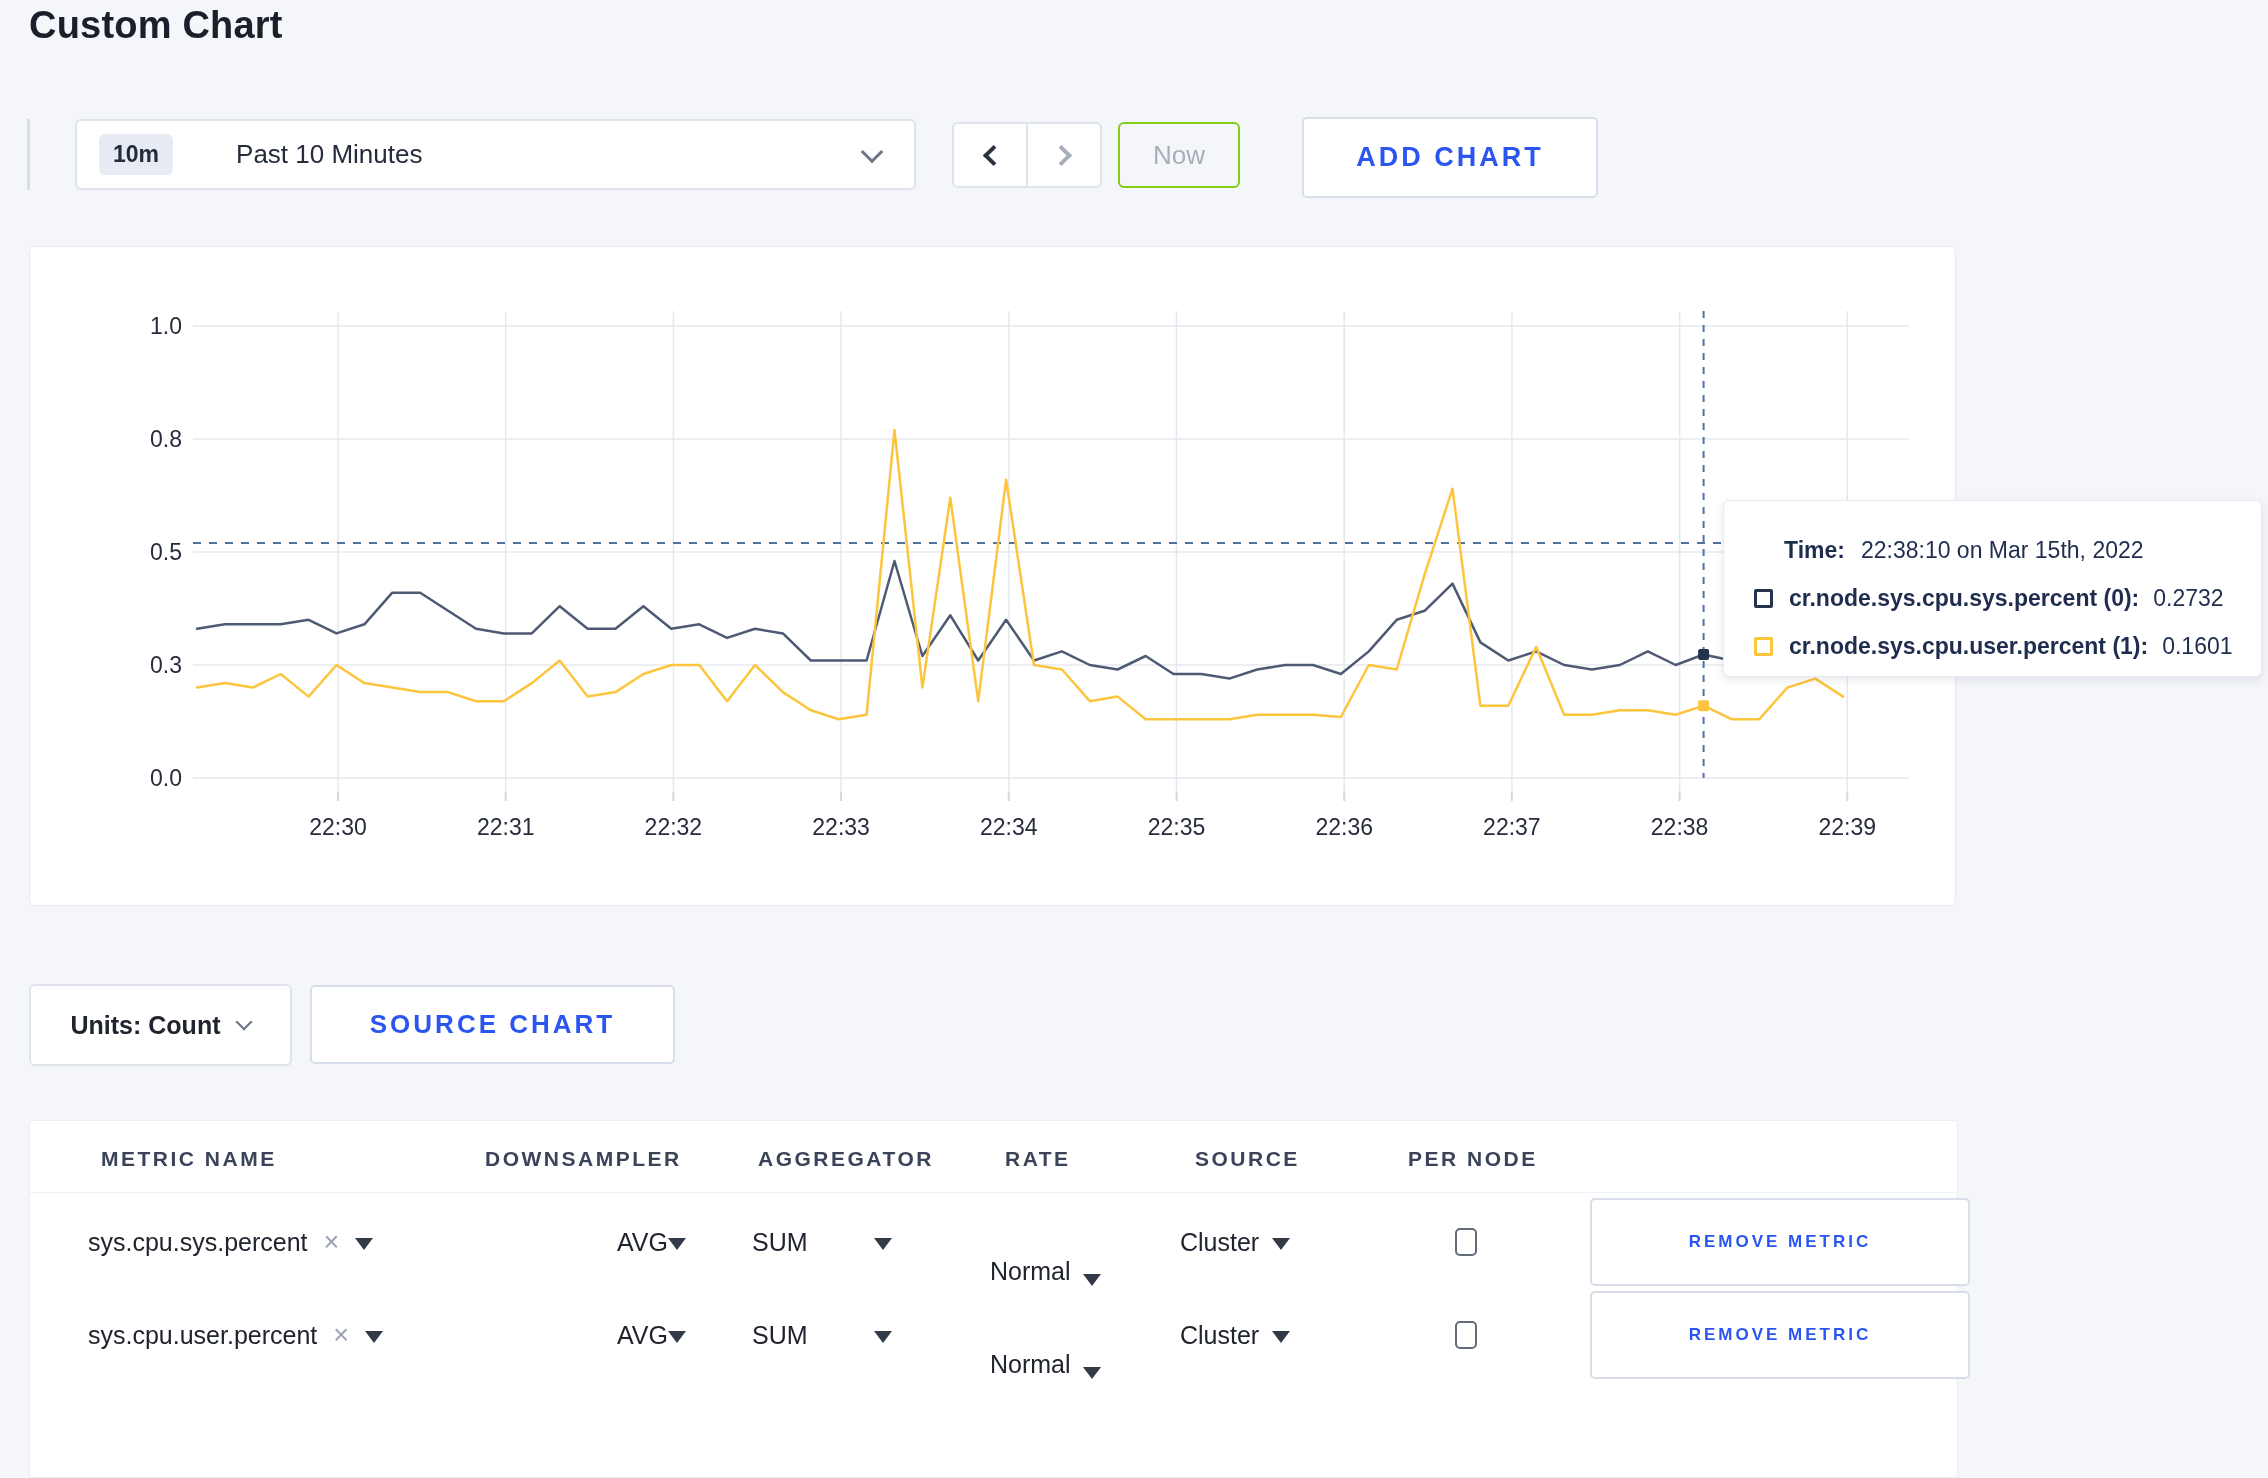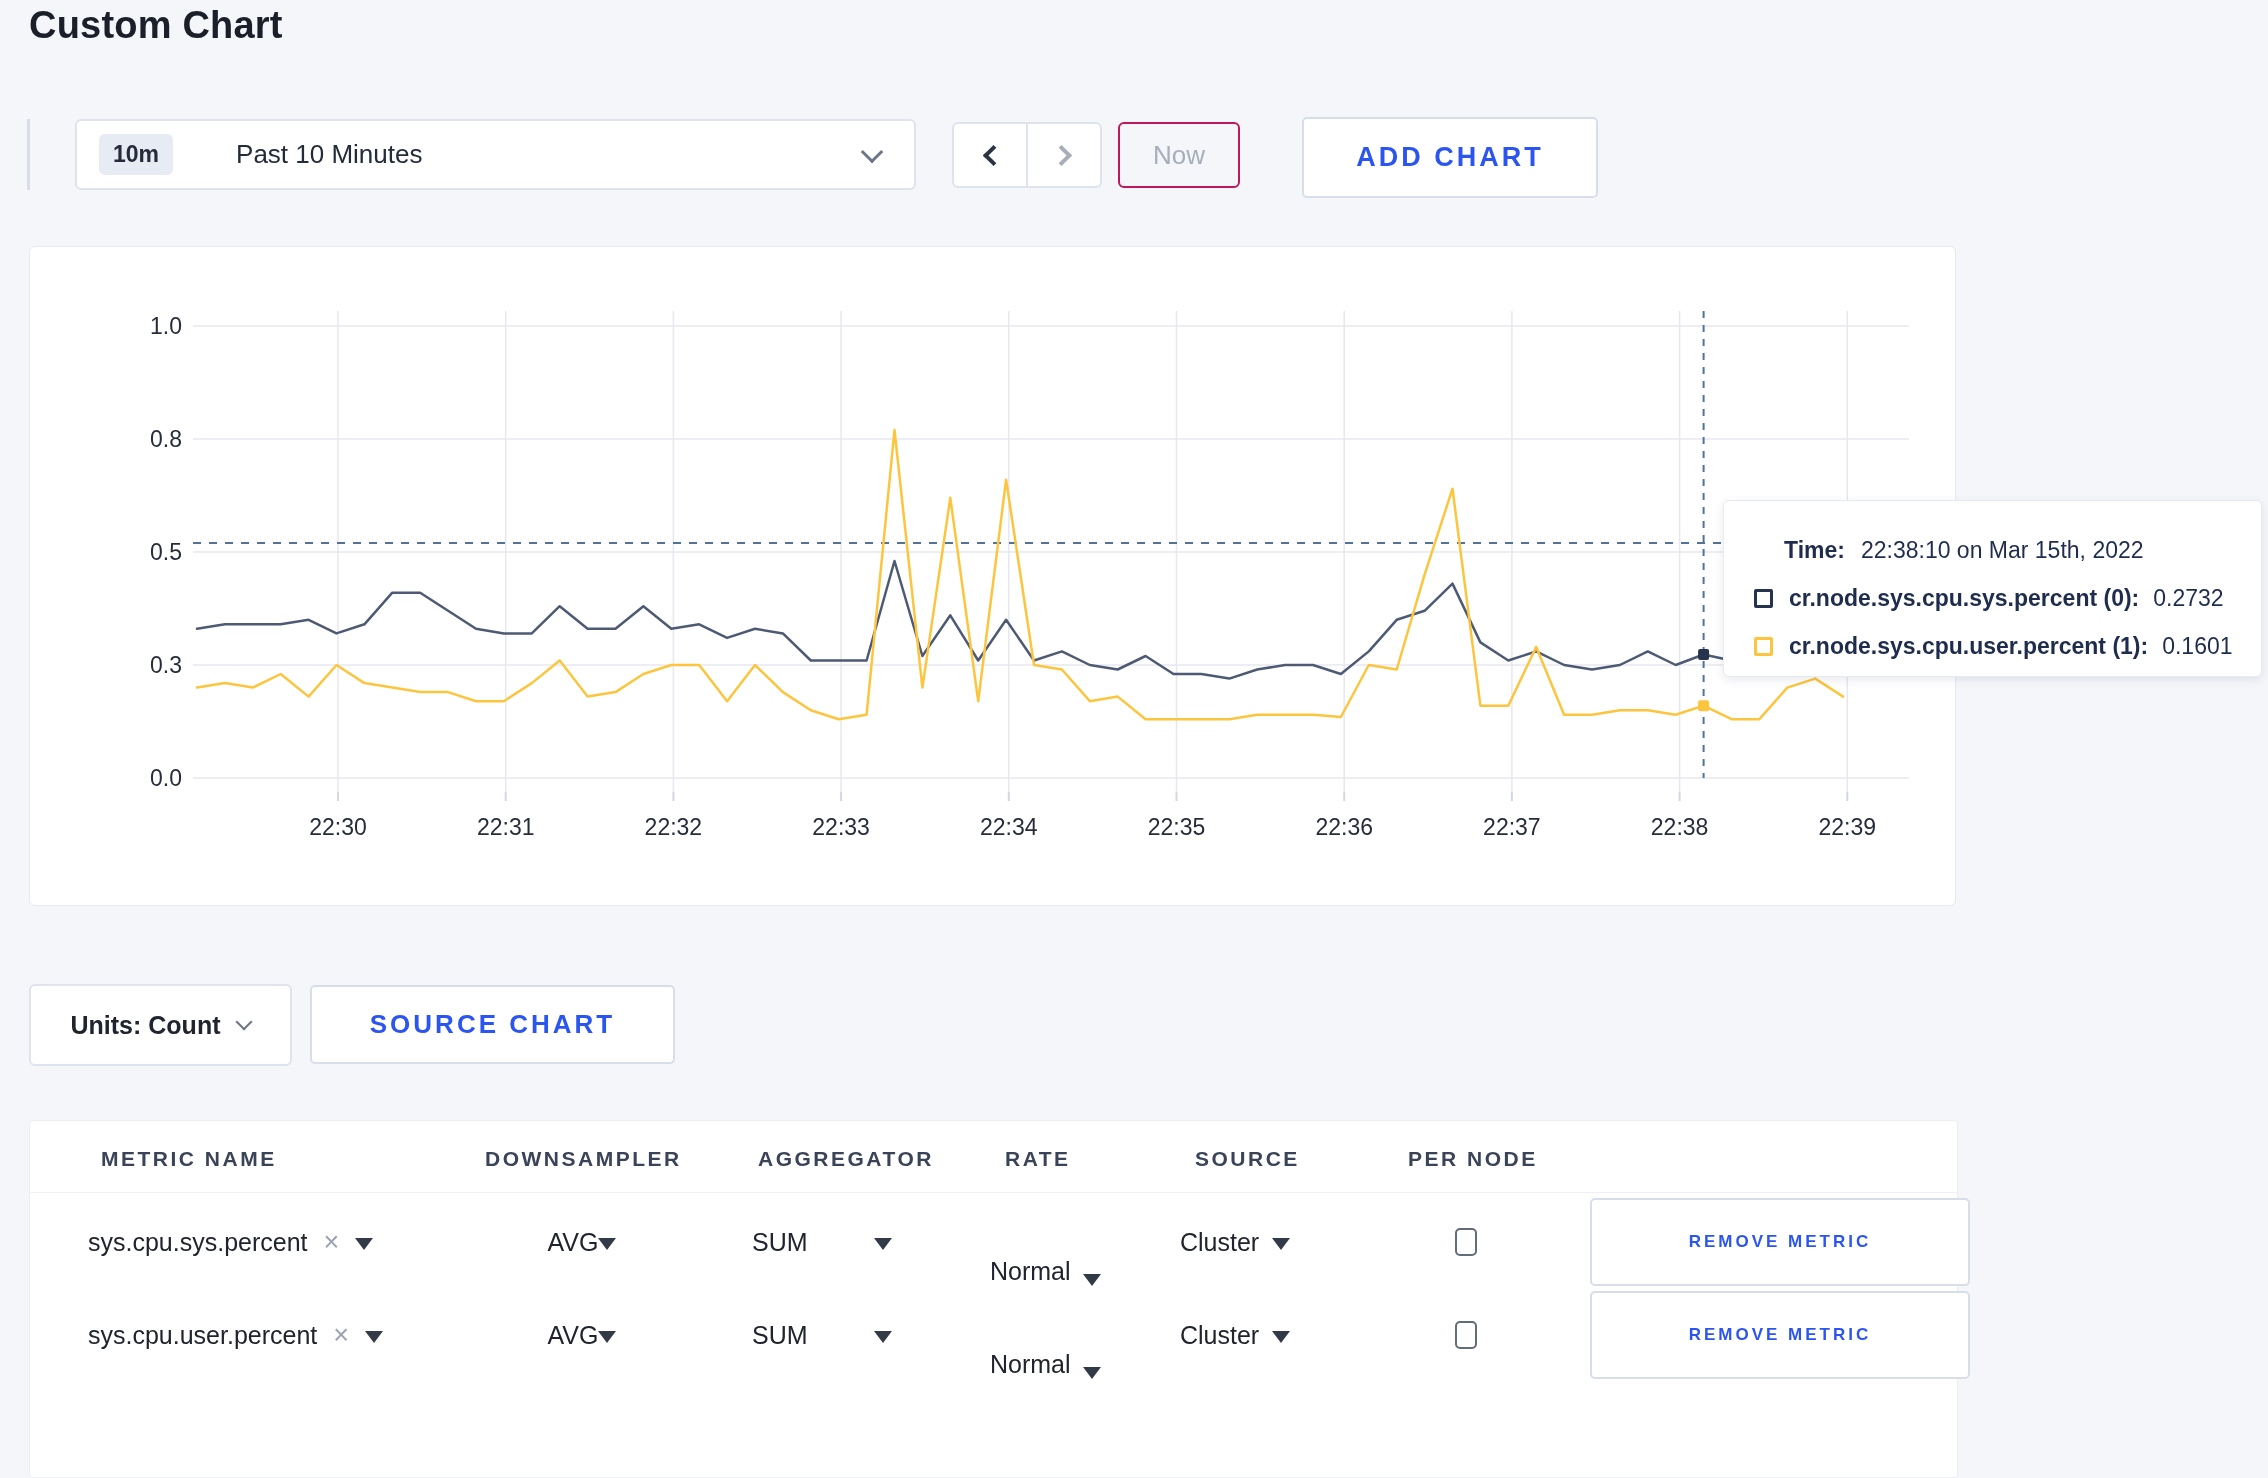--- a/index.html
+++ b/index.html
@@ -19,21 +19,21 @@
   .tr-label { margin-left:30px; font-size:26px; color:#242b3a; }
   .chev { width:16px; height:16px; border-right:3px solid #6d7688; border-bottom:3px solid #6d7688; transform:rotate(45deg); }
   .tr-chev { margin-left:auto; margin-right:34px; margin-top:-6px; }
 
   .arrows { left:952px; top:122px; width:150px; height:66px; background:#fff; border:2px solid #dfe3ec; border-radius:6px; display:flex; }
   .arrow-btn { flex:1; display:flex; align-items:center; justify-content:center; cursor:pointer; }
   .arrow-btn + .arrow-btn { border-left:2px solid #dfe3ec; }
   .chev-l { width:15px; height:15px; border-left:4px solid #2b3342; border-bottom:4px solid #2b3342; transform:rotate(45deg); margin-left:6px; }
   .chev-r { width:15px; height:15px; border-right:4px solid #a7aeba; border-top:4px solid #a7aeba; transform:rotate(45deg); margin-right:6px; }
 
-  .now-btn { left:1118px; top:122px; width:122px; height:66px; border:2px solid #be185d; border-radius:6px;
+  .now-btn { left:1118px; top:122px; width:122px; height:66px; border:2px solid #84cc16; border-radius:6px;
              display:flex; align-items:center; justify-content:center; font-size:26px; color:#a7aeba; cursor:default; }
 
   .btn-outline-blue { background:#fff; border:2px solid #d8dee9; border-radius:5px; color:#2b55f0;
                       font-weight:600; letter-spacing:3px; display:flex; align-items:center; justify-content:center; cursor:pointer; }
   .add-chart { left:1302px; top:117px; width:296px; height:81px; font-size:27px; }
 
   
   .chart-card { left:29px; top:246px; width:1927px; height:660px; background:#fff; border:1px solid #e6e9f1; border-radius:6px; }
   .chart-card svg { display:block; }
 
@@ -56,21 +56,21 @@
 
   
   .table-card { left:29px; top:1120px; width:1929px; height:358px; background:#fff; border:1px solid #eceef5; border-radius:4px; }
   .thead { position:absolute; top:0; left:0; right:0; height:72px; }
   .th { position:absolute; top:26px; font-size:21px; font-weight:600; letter-spacing:2.5px; color:#3a4358; }
   .trow { position:absolute; left:0; right:0; height:88px; }
   .cell { position:absolute; top:0; height:100%; display:flex; align-items:center; font-size:25px; color:#20242e; }
   .caret { width:0; height:0; border-left:9px solid transparent; border-right:9px solid transparent; border-top:12px solid #333a47; margin-top:3px; }
   .x-icon { color:#9aa3b2; font-size:27px; cursor:pointer; }
   .metric-cell { left:58px; gap:16px; cursor:pointer; }
-  .ds-cell { left:448px; width:208px; justify-content:center; cursor:pointer; }
+  .ds-cell { left:448px; width:208px; justify-content:flex-end; cursor:pointer; }
   .ag-cell { left:722px; width:140px; justify-content:space-between; cursor:pointer; }
   .rate-cell { left:960px; gap:12px; cursor:pointer;align-items:flex-end; }
   .src-cell { left:1150px; gap:13px; cursor:pointer; }
   .chk-cell { left:1425px; }
   .checkbox { width:22px; height:28px; border:2.5px solid #646b79; border-radius:5px; background:#fff; cursor:pointer; }
   .remove-metric { position:absolute; left:1560px; top:0; width:380px; height:88px; font-size:17px; }
 </style>
 </head>
 <body>
 

